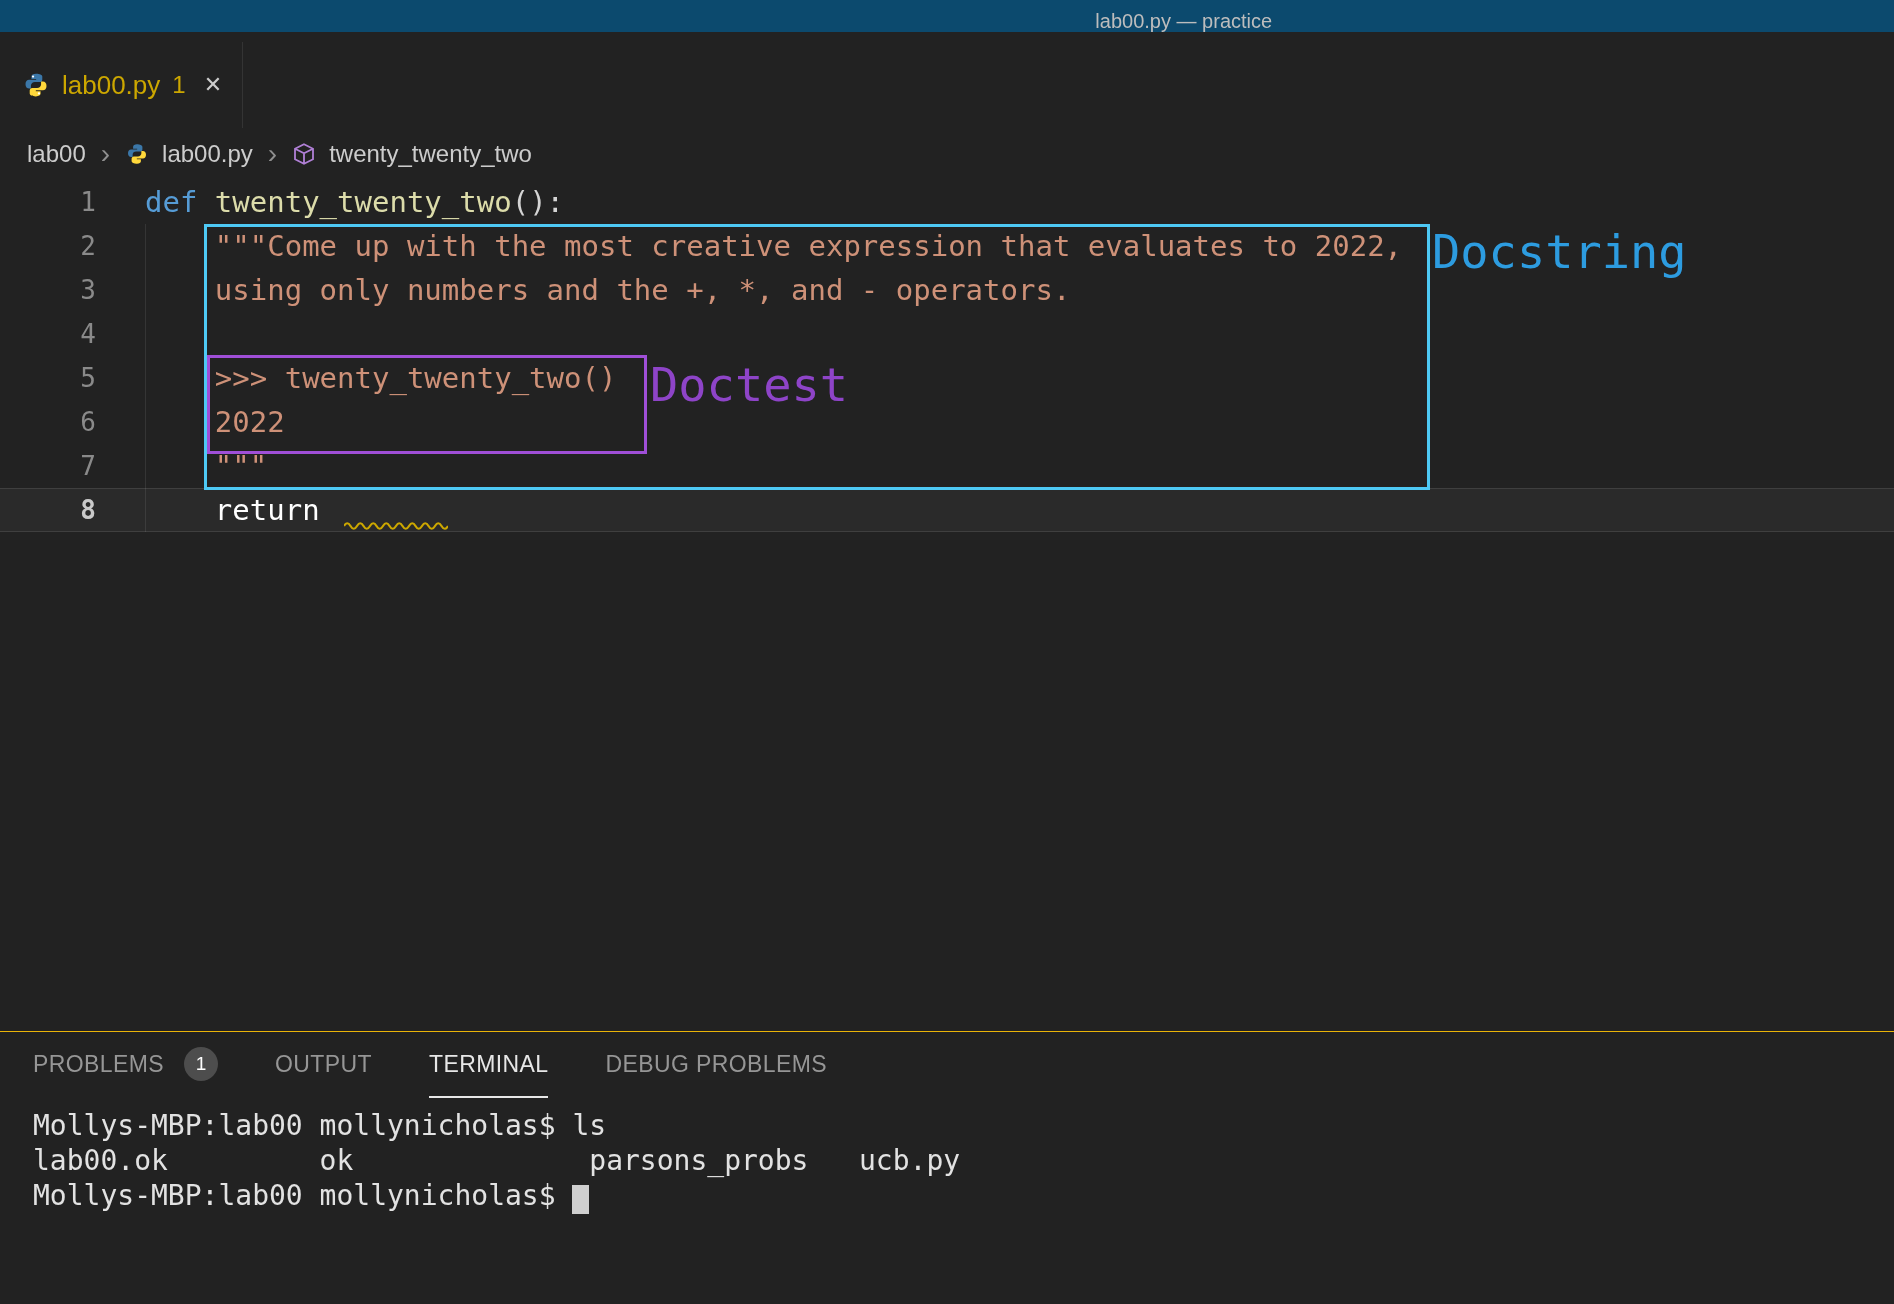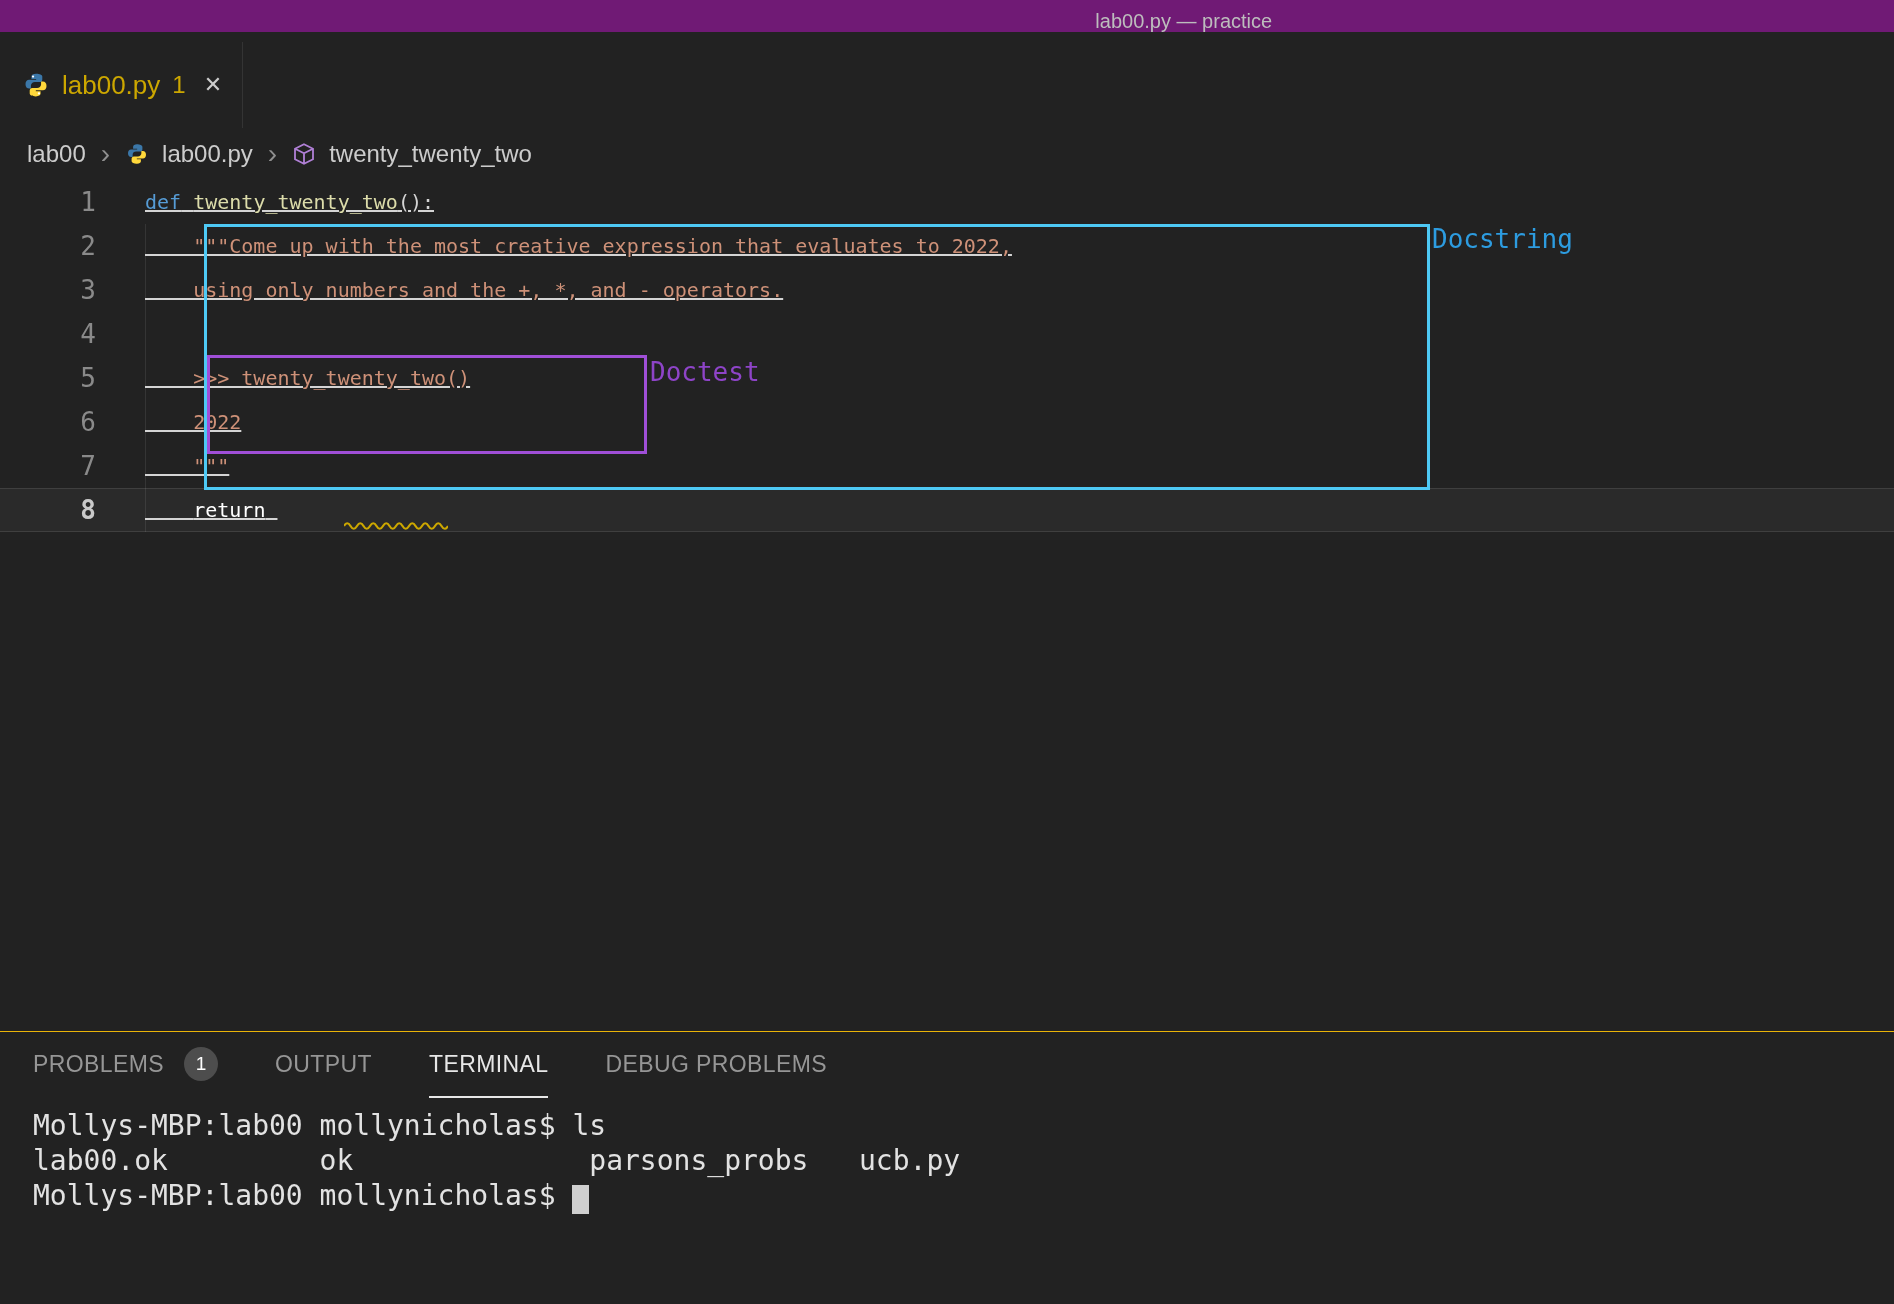--- a/index.html
+++ b/index.html
@@ -1,20 +1,20 @@
 <!DOCTYPE html>
 <html><head>
 <meta charset="utf-8">
 <style>
   html,body{margin:0;padding:0;background:#222222;}
   .window{position:relative;width:1894px;height:1304px;background:#222222;overflow:hidden;
           font-family:"Liberation Sans",sans-serif;color:#d4d4d4;}
 
   
-  .titlebar{position:absolute;top:0;left:0;width:100%;height:32px;background:#701a75;}
+  .titlebar{position:absolute;top:0;left:0;width:100%;height:32px;background:#0c4a6e;}
   .titlebar .title{position:absolute;left:62.5%;top:0;transform:translateX(-50%);
                    line-height:42px;font-size:20px;color:#bdbdbd;white-space:nowrap;}
 
   
   .tabbar{position:absolute;top:42px;left:0;width:100%;height:86px;background:#222222;}
   .tab{display:inline-flex;align-items:center;height:86px;padding:0 20px 0 22px;
        background:#222222;border-right:1px solid #343434;cursor:pointer;}
   .tab .pyicon svg{display:block;}
   .tablabel{margin-left:12px;font-size:26px;color:#cca700;}
   .tabbadge{margin-left:12px;font-size:24px;color:#cca700;}
@@ -30,33 +30,33 @@
   .editor{position:absolute;top:180px;left:0;width:100%;height:851px;
           font-family:"DejaVu Sans Mono",monospace;}
   .indent-guide{position:absolute;left:145px;top:44px;width:1px;height:308px;
                 background:rgba(255,255,255,0.09);}
   .line{position:relative;display:flex;height:44px;line-height:44px;width:100%;}
   .line.current{background:rgba(255,255,255,0.04);
                 box-shadow:inset 0 1px 0 rgba(255,255,255,0.10),inset 0 -1px 0 rgba(255,255,255,0.10);}
   .ln{width:96px;flex:0 0 96px;text-align:right;font-size:26px;color:#8a8a8a;}
   .line.current .ln{color:#cacaca;font-weight:bold;}
   .codetext{margin:0;padding-left:49px;font-family:"DejaVu Sans Mono",monospace;
-            font-size:20px;line-height:44px;white-space:pre;text-decoration:underline;}
+            font-size:29px;line-height:44px;white-space:pre;}
   .tok-keyword{color:#569cd6;}
   .tok-keyword2{color:#ffffff;}
   .tok-function{color:#dcdcaa;}
   .tok-plain{color:#d4d4d4;}
   .tok-string{color:#ce9178;}
   .squiggle{position:absolute;left:344px;bottom:2px;line-height:0;}
 
   
   .ann-box{position:absolute;border:3px solid;pointer-events:none;}
   .ann-box.docstring{left:204px;top:44px;width:1220px;height:260px;}
   .ann-box.doctest{left:207px;top:175px;width:434px;height:93px;}
-  .ann-label{position:absolute;font-size:26px;font-weight:500;white-space:nowrap;}
+  .ann-label{position:absolute;font-size:47px;font-weight:500;white-space:nowrap;}
   .ann-label.docstring-label{left:1432px;top:44px;}
   .ann-label.doctest-label{left:650px;top:177px;}
 
   
   .panel{position:absolute;top:1031px;left:0;width:100%;height:273px;
          border-top:1px solid #eab308;background:#222222;}
   .panel-tabs{display:flex;align-items:center;gap:57px;height:66px;padding-left:33px;}
   .ptab{display:flex;align-items:center;height:100%;box-sizing:border-box;
         font-size:23px;letter-spacing:0.4px;color:#969696;cursor:pointer;
         border-bottom:2px solid transparent;}

